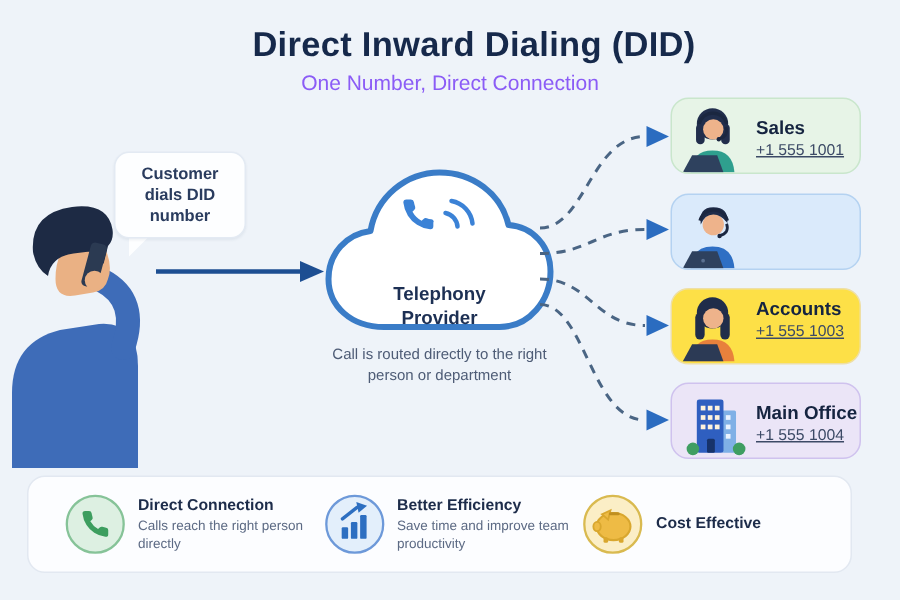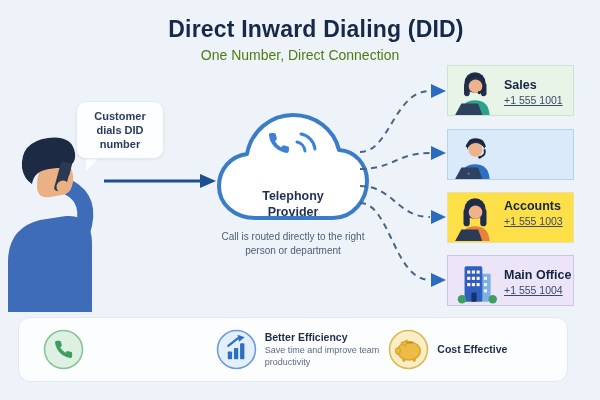--- a/index.html
+++ b/index.html
@@ -3,42 +3,42 @@
 <meta charset="utf-8">
 <style>
   * { margin:0; padding:0; box-sizing:border-box; }
   body { background:#dfe6ee; font-family:"Liberation Sans", sans-serif; }
   .stage { position:relative; width:600px; height:400px; background:#eef3f9; overflow:hidden; }
 
   
   .title { position:absolute; top:16px; left:0; width:600px; text-align:center;
            font-size:23px; font-weight:700; color:#16294b; letter-spacing:.2px;padding-left:32px; }
   .subtitle { position:absolute; top:47px; left:0; width:600px; text-align:center;
-              font-size:14px; font-weight:500; color:#4d7c0f; }
+              font-size:14px; font-weight:500; color:#8b5cf6; }
 
   
   .art { position:absolute; left:0; top:0; pointer-events:none; }
 
   
   .bubble { position:absolute; left:76px; top:101px; width:88px; height:58px;
             background:#fdfeff; border:1px solid #e3eaf3; border-radius:10px;
             box-shadow:0 1px 2px rgba(40,60,90,.08);
             display:flex; align-items:center; justify-content:center; text-align:center;
             font-size:11px; font-weight:600; color:#2a3c5e; line-height:1.3; padding:4px; }
   .bubble-tail { position:absolute; left:86px; top:157px; width:0; height:0;
                  border-left:14px solid #fdfeff; border-bottom:14px solid transparent; }
 
   
   .cloud-label { position:absolute; left:250px; top:189px; width:86px; text-align:center;
                  font-size:12.5px; font-weight:700; color:#1d3054; line-height:1.25; }
   .routing-note { position:absolute; left:221px; top:230px; width:144px; text-align:center;
                   font-size:10px; color:#4e5c76; line-height:1.4; }
 
   
-  .card { position:absolute; left:447px; width:127px; height:51px; border-radius:0;
+  .card { position:absolute; left:447px; width:127px; height:51px; border-radius:12px;
           border:1px solid; display:flex; align-items:flex-end; overflow:hidden; }
   .card .avatar { flex:0 0 auto; margin-left:4px; }
   .card .card-text { margin:0 0 9px 6px; }
   .card .dept-name { font-size:12.5px; font-weight:700; color:#152440; }
   .card .dept-phone { font-size:10.5px; color:#3c4a66; margin-top:2px;text-decoration:underline; }
   .card-sales    { top:65px;  background:#e7f4e7; border-color:#c9e6cc; }
   .card-support  { top:129px; background:#daeafb; border-color:#b4d2f1; }
   .card-accounts { top:192px; background:#fde047; border-color:#eedfa6;align-items:center; }
   .card-office   { top:255px; background:#ebe5f7; border-color:#cfc2ee; }
 
@@ -183,20 +183,24 @@
 
   <div class="benefits">
 
     <div class="benefit">
       <svg width="41" height="41" viewBox="0 0 40 40">
         <circle cx="20" cy="20" r="18.5" fill="#ddf0e2" stroke="#86c398" stroke-width="1.5"></circle>
         <g transform="translate(10,10) scale(0.9)">
           <path d="M20.5,15.5 v2.8 a1.9,1.9 0 0 1 -2.1,1.9 a18.5,18.5 0 0 1 -8,-2.9 a18.2,18.2 0 0 1 -5.6,-5.6 a18.5,18.5 0 0 1 -2.9,-8.1 A1.9,1.9 0 0 1 3.8,1.6 h2.8 a1.9,1.9 0 0 1 1.9,1.6 a12,12 0 0 0 .65,2.6 a1.9,1.9 0 0 1 -.42,2 l-1.2,1.2 a15,15 0 0 0 5.6,5.6 l1.2,-1.2 a1.9,1.9 0 0 1 2,-.42 a12,12 0 0 0 2.6,.65 a1.9,1.9 0 0 1 1.6,1.9 Z" fill="#3d9e5f"></path>
         </g>
       </svg>
+      <div>
+        <div class="benefit-title">Direct Connection</div>
+        <div class="benefit-desc">Calls reach the right person directly</div>
+      </div>
     </div>
 
     <div class="benefit">
       <svg width="41" height="41" viewBox="0 0 40 40">
         <circle cx="20" cy="20" r="18.5" fill="#e3effb" stroke="#6d99d9" stroke-width="1.5"></circle>
         <rect x="11.5" y="22" width="4.2" height="7.5" rx="0.8" fill="#2d6fc1"></rect>
         <rect x="17.5" y="18.5" width="4.2" height="11" rx="0.8" fill="#2d6fc1"></rect>
         <rect x="23.5" y="14" width="4.2" height="15.5" rx="0.8" fill="#2d6fc1"></rect>
         <path d="M12,16.5 L21.5,9" stroke="#2d6fc1" stroke-width="2.2" stroke-linecap="round" fill="none"></path>
         <polygon points="21,5.5 28,8 22.5,12.5" fill="#2d6fc1"></polygon>

